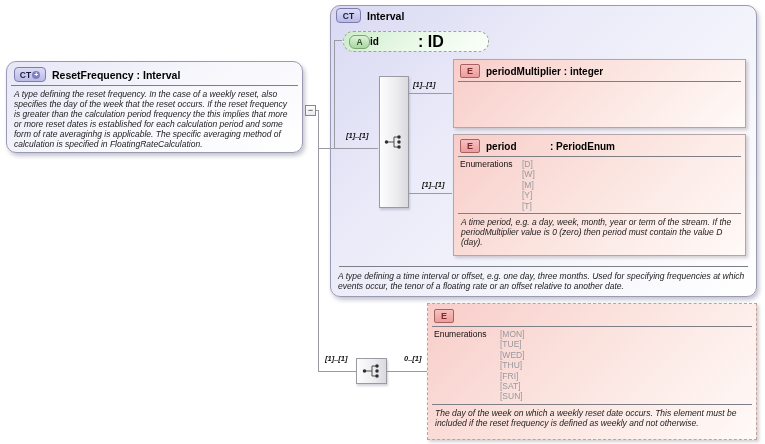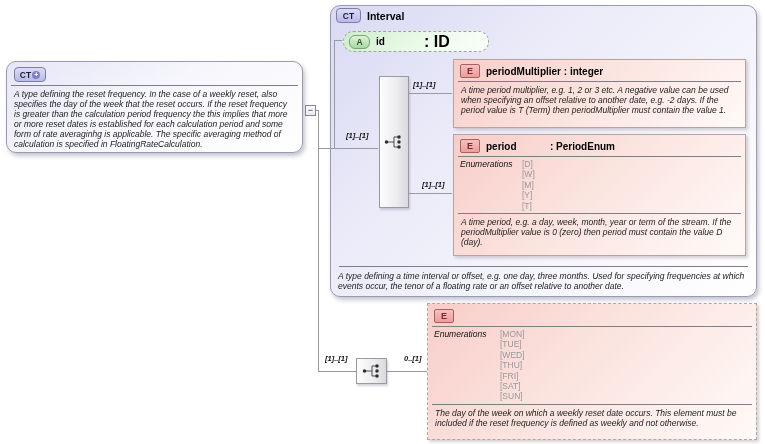--- a/index.html
+++ b/index.html
@@ -56,21 +56,21 @@
     width:19px; height:12px; font-size:8.5px; color:#2f532f;
     background:linear-gradient(#ddf2d8,#a9d8a1); border:1px solid #7aa476; border-radius:6px;
   }
 
   .sep { height:0; border-top:1px solid #7e7e86; margin:0 4px; }
   .doc {
     font-style:italic; font-size:8.5px; line-height:10px; color:#1c1c1c;
     padding:3px 7px 3px 7px; text-align:left;
   }
   .enumrow { display:flex; font-size:8.5px; padding:2px 0 2px 6px; }
-  .enumlabel { font-style:italic; color:#111; flex:0 0 auto; }
+  .enumlabel { color:#111; flex:0 0 auto; }
   .enumvals { color:#98989e; }
   .enumvals div { line-height:10.4px; }
 
   .ename { display:inline-block; }
 
   
   .hline, .vline { position:absolute; background:#9a9aa2; }
   .hline { height:1px; } .vline { width:1px; }
   .card {
     position:absolute; font-size:7.5px; font-weight:bold; font-style:italic;
@@ -94,21 +94,21 @@
 <div class="stage">
 
   <div class="box ctbox" style="left:330px; top:5px; width:427px; height:292px;">
     <div class="titlerow t105" style="padding:2px 5px;">
       <span class="kind-icon ct-icon">CT</span>
       <span>Interval</span>
     </div>
 
     <div class="box abox" style="left:12px; top:25px; width:146px; height:21px; display:flex; align-items:center; padding:0 5px;">
       <span class="kind-icon a-icon">A</span>
-      <span class="ename" style="font-weight:bold; font-size:10px; margin-left:6px; width:48px;">id</span>
+      <span class="ename" style="font-weight:bold; font-size:10px; margin-left:0; width:48px;">id</span>
       <span style="font-weight:bold; font-size:16px;">: ID</span>
     </div>
 
     <div class="seqbox" style="left:48px; top:70px; width:30px; height:132px;">
       <span style="display:inline-flex;">
         <svg width="20" height="16" viewBox="0 0 24 18">
           <circle cx="3" cy="9" r="2.1" fill="#2e2e2e"></circle>
           <line x1="3" y1="9" x2="12" y2="9" stroke="#2e2e2e" stroke-width="1"></line>
           <line x1="12" y1="3" x2="12" y2="15" stroke="#2e2e2e" stroke-width="1"></line>
           <line x1="12" y1="3" x2="18" y2="3" stroke="#2e2e2e" stroke-width="1"></line>
@@ -119,21 +119,20 @@
         </svg>
       </span>
     </div>
 
     <div class="box ebox" style="left:122px; top:53px; width:293px; height:69px;">
       <div class="titlerow t100" style="padding:4px 6px 3px 6px;">
         <span class="kind-icon e-icon">E</span>
         <span>periodMultiplier : integer</span>
       </div>
       <div class="sep"></div>
-      <div class="doc">A time period multiplier, e.g. 1, 2 or 3 etc. A negative value can be used when specifying an offset relative to another date, e.g. -2 days. If the period value is T (Term) then periodMultiplier must contain the value 1.</div>
     </div>
 
     <div class="box ebox" style="left:122px; top:128px; width:293px; height:122px;">
       <div class="titlerow t100" style="padding:4px 6px 3px 6px;">
         <span class="kind-icon e-icon">E</span>
         <span class="ename" style="width:58px;">period</span>
         <span>: PeriodEnum</span>
       </div>
       <div class="sep"></div>
       <div class="enumrow">
@@ -153,20 +152,21 @@
     <div class="sep" style="position:absolute; left:4px; right:4px; top:260px;"></div>
     <div class="doc" style="position:absolute; left:0px; top:262px; width:423px;">A type defining a time interval or offset, e.g. one day, three months. Used for specifying frequencies at which events occur, the tenor of a floating rate or an offset relative to another date.</div>
   </div>
 
   <div class="box ctbox light" style="left:6px; top:61px; width:297px; height:92px;">
     <div class="titlerow t105" style="padding:5px 7px 3px 7px;">
       <span class="kind-icon ct-icon" style="width:30px;">
         <span>CT</span>
           <span class="plus-badge">+</span>
       </span>
+      <span>ResetFrequency : Interval</span>
     </div>
     <div class="sep"></div>
     <div class="doc">A type defining the reset frequency. In the case of a weekly reset, also specifies the day of the week that the reset occurs. If the reset frequency is greater than the calculation period frequency the this implies that more or more reset dates is established for each calculation period and some form of rate averaginhg is applicable. The specific averaging method of calculation is specified in FloatingRateCalculation.</div>
   </div>
 
   <div class="box ebox dashed" style="left:427px; top:303px; width:330px; height:137px;">
     <div class="titlerow t100" style="padding:5px 6px 3px 6px;">
       <span class="kind-icon e-icon">E</span>
     </div>
     <div class="sep"></div>

